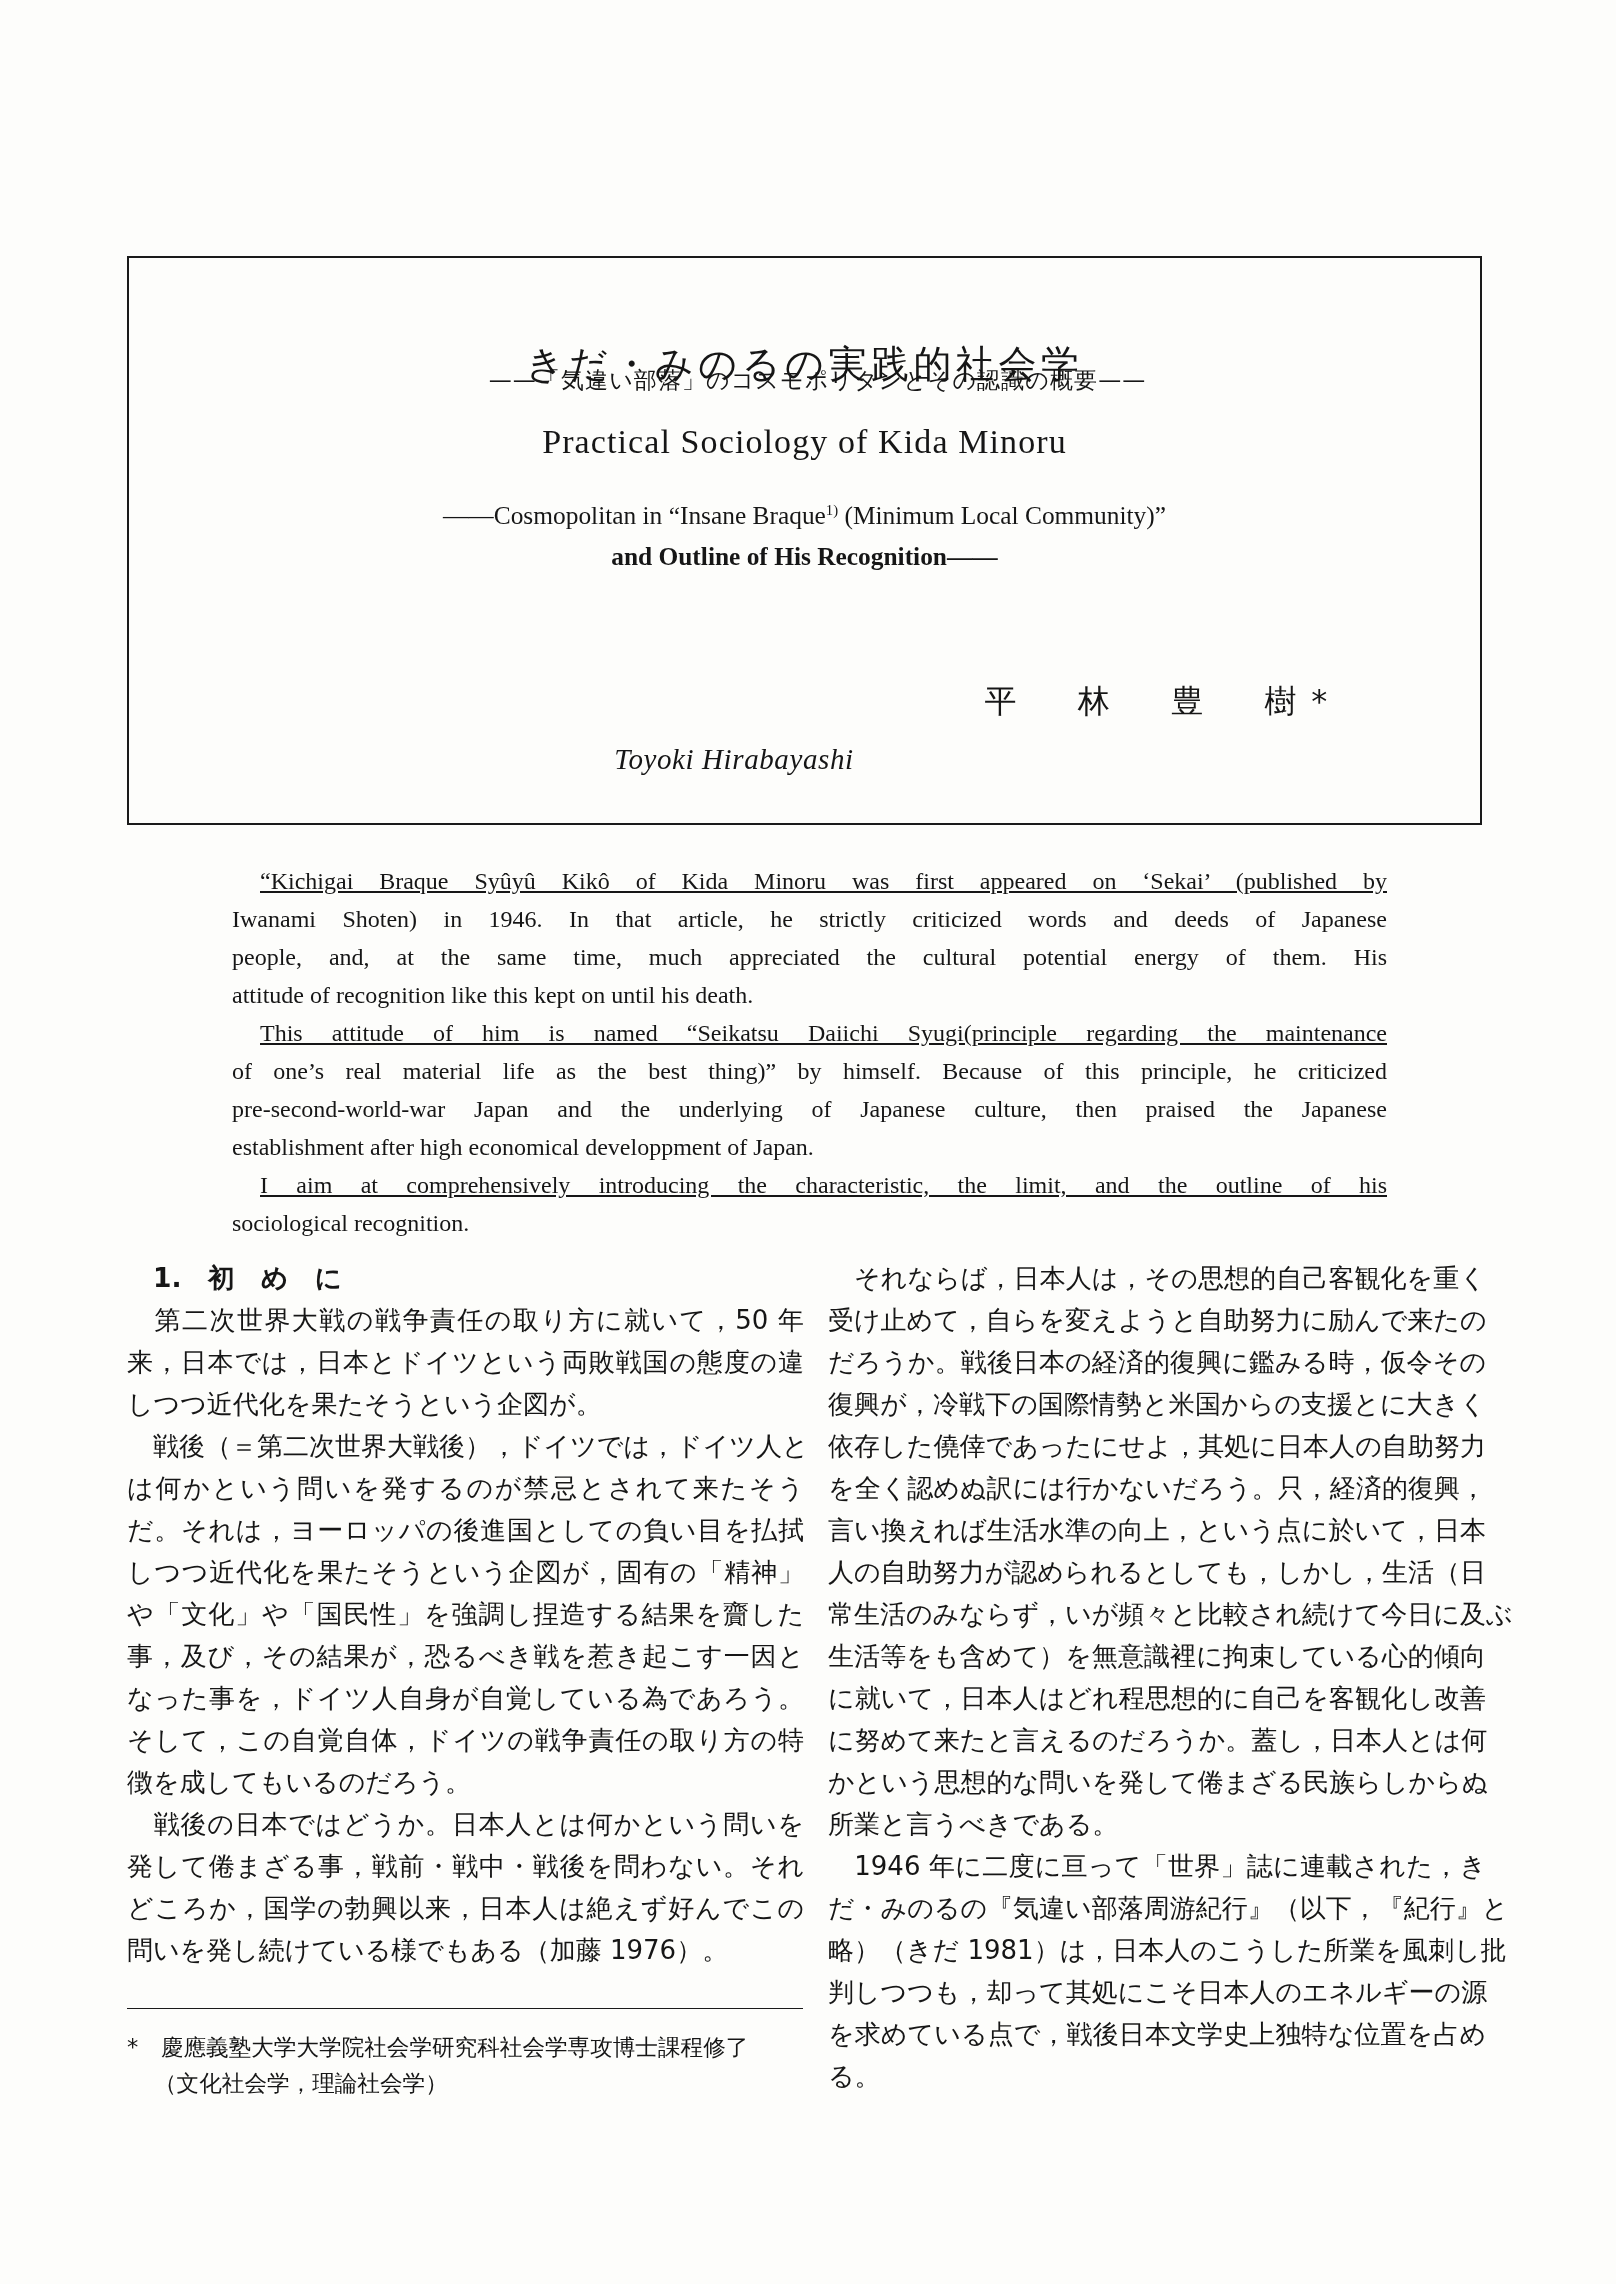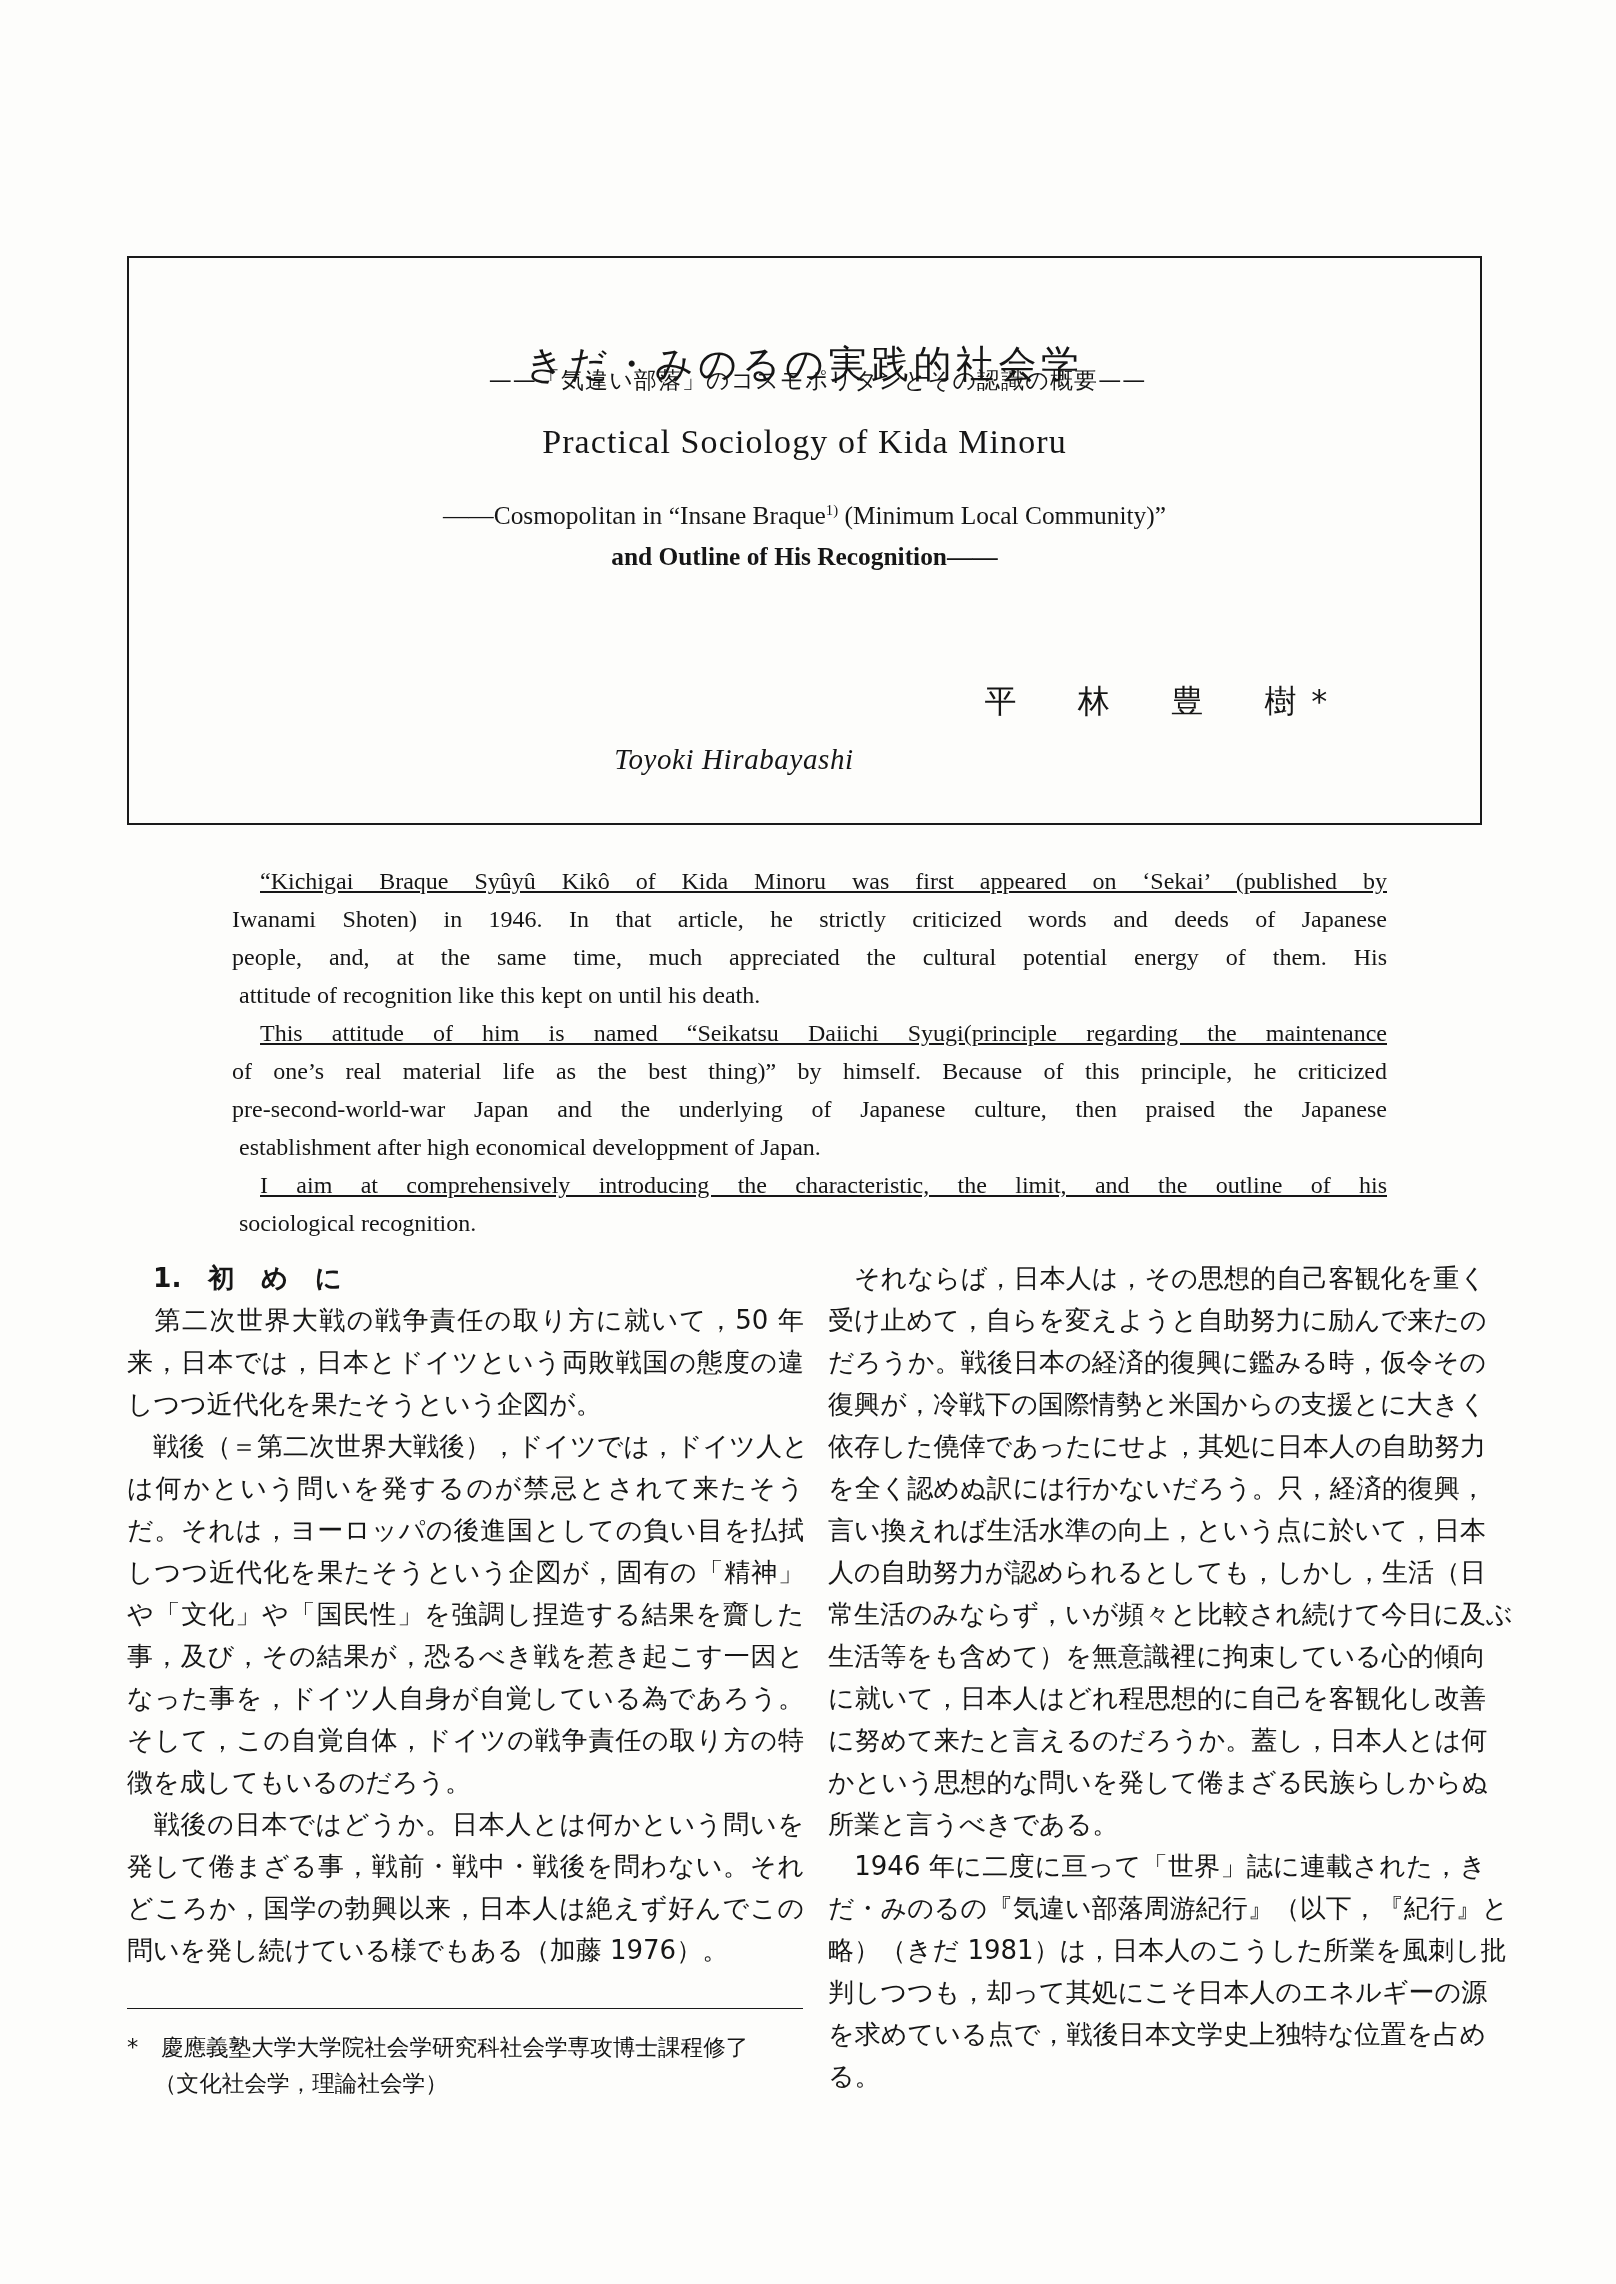--- a/index.html
+++ b/index.html
@@ -81,21 +81,21 @@
   }
   .aline {
     font-family: "Liberation Serif", serif;
     font-size: 24px;
     line-height: 38px;
     height: 38px;
     text-align: justify;
     text-align-last: justify;
     white-space: nowrap;
   }
-  .aline.end { text-align-last: left; margin-left: 7px; }
+  .aline.end { text-align-last: left; }
   .aline.ind { text-indent: 28px; text-decoration: underline; }
 
   
   .col { position: absolute; top: 1257px; }
   .col-left  { left: 127px;  width: 677px; }
   .col-right { left: 828px; width: 658px; }
   .sec-heading {
     font-size: 26.5px;
     font-weight: bold;
     line-height: 42px;

